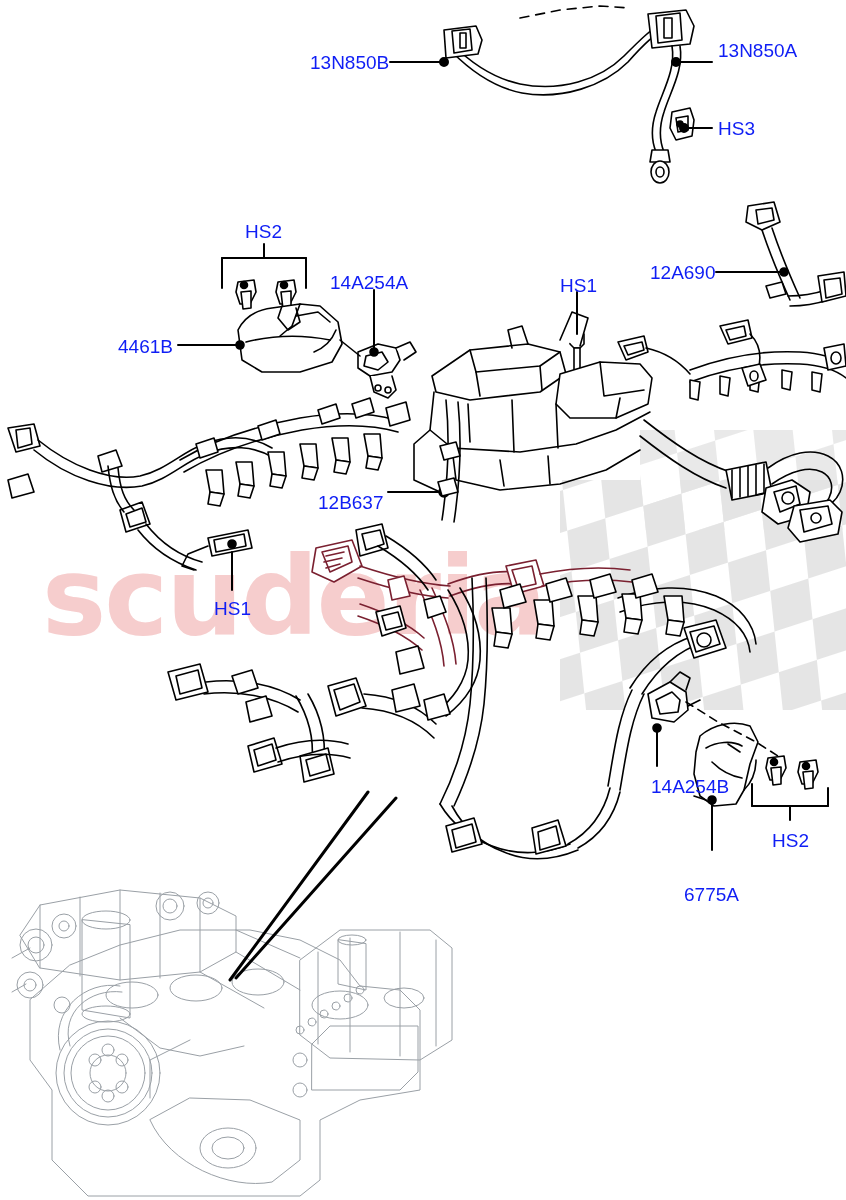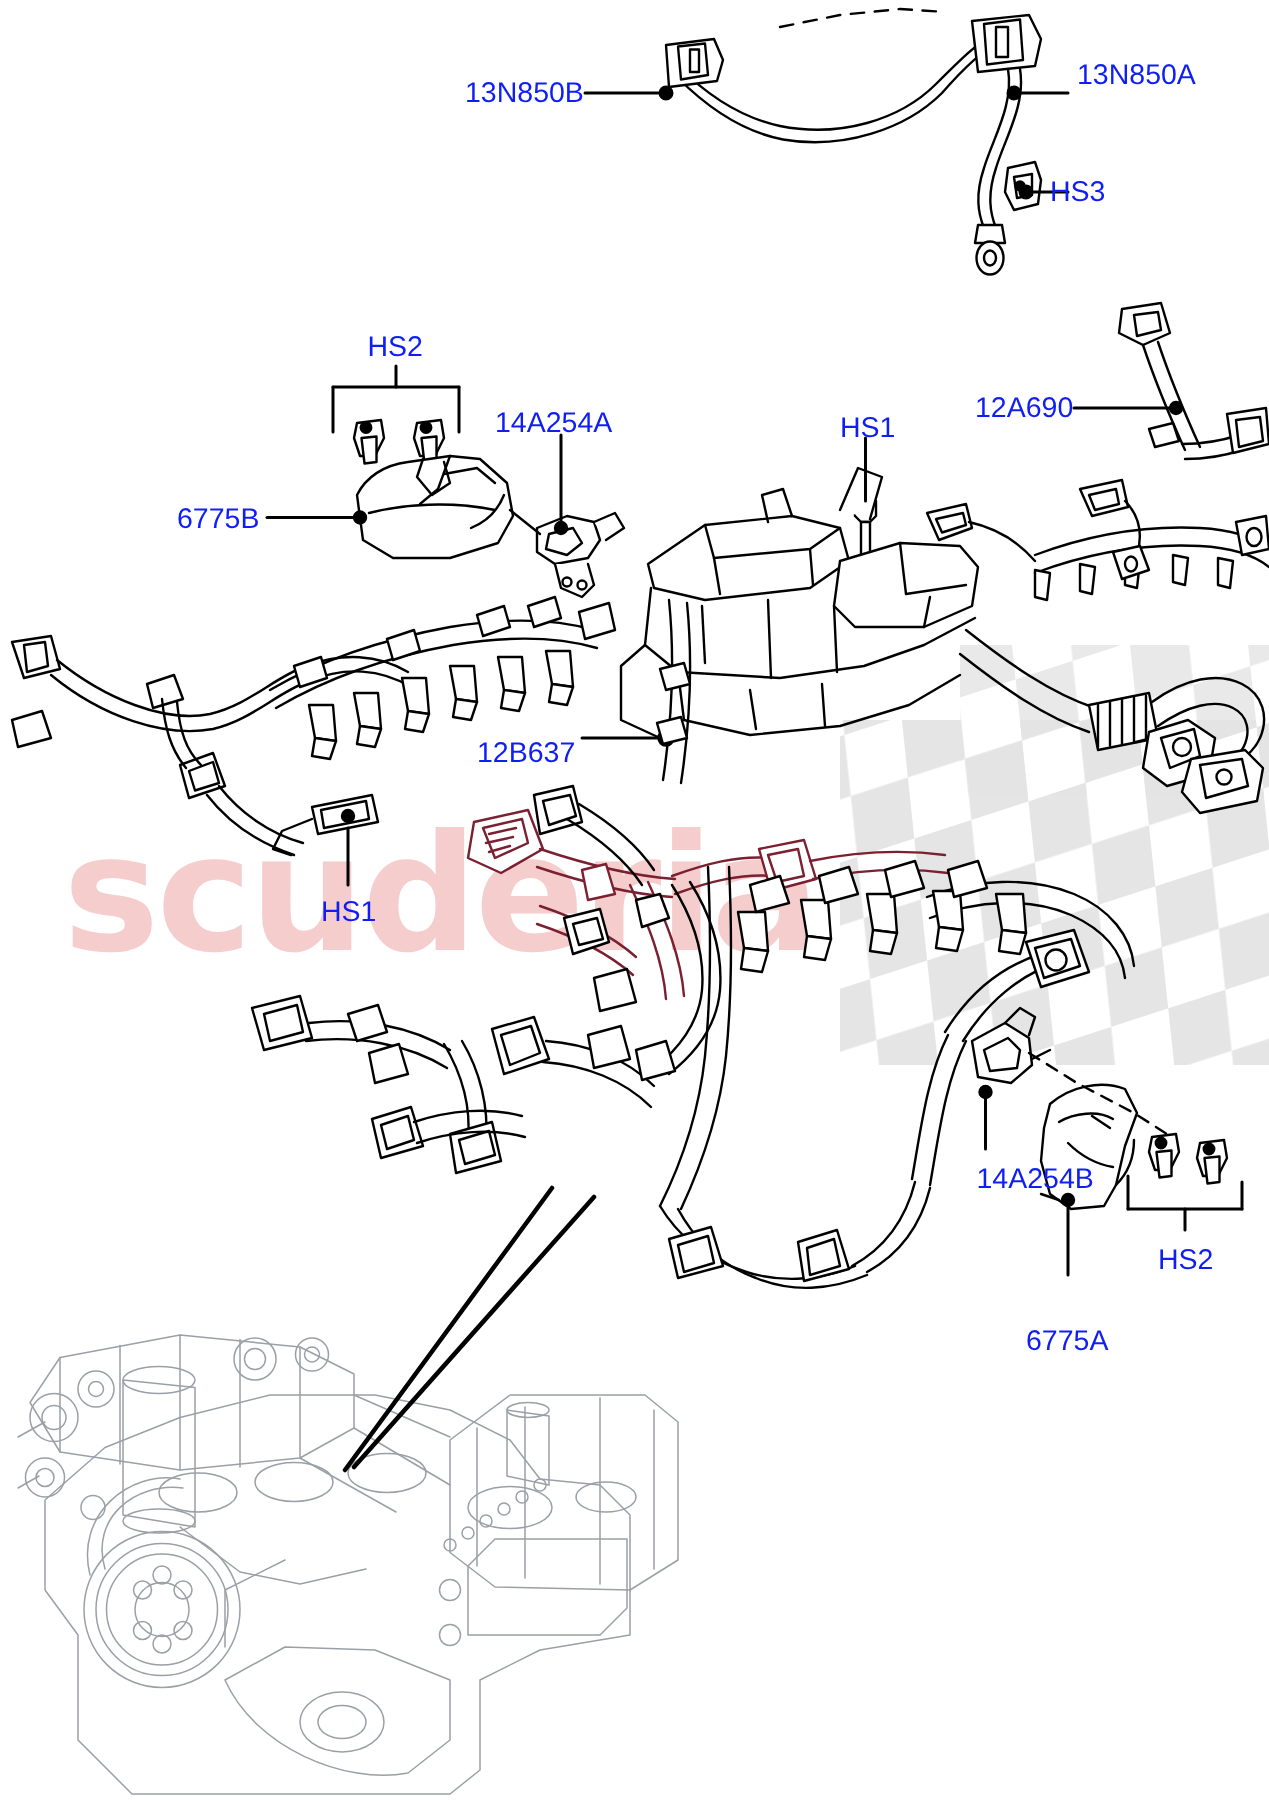--- a/index.html
+++ b/index.html
@@ -497,24 +497,24 @@
     </g>
 
     <g stroke="#000" stroke-width="3" fill="none" stroke-linecap="round">
       <path d="M396 798 L236 978"></path>
       <path d="M368 792 L230 980"></path>
     </g>
   </svg>
 
   <div class="lbl" style="left:310px;top:52px;">13N850B</div>
   <div class="lbl" style="left:718px;top:40px;">13N850A</div>
-  <div class="lbl" style="left:700px;top:118px;">HS3</div>
+  <div class="lbl" style="left:718px;top:118px;">HS3</div>
   <div class="lbl" style="left:245px;top:221px;">HS2</div>
   <div class="lbl" style="left:330px;top:272px;">14A254A</div>
-  <div class="lbl" style="left:118px;top:336px;">6775B</div>
+  <div class="lbl" style="left:118px;top:336px;">4461B</div>
   <div class="lbl" style="left:560px;top:275px;">HS1</div>
   <div class="lbl" style="left:650px;top:262px;">12A690</div>
   <div class="lbl" style="left:318px;top:492px;">12B637</div>
   <div class="lbl" style="left:214px;top:598px;">HS1</div>
   <div class="lbl" style="left:651px;top:776px;">14A254B</div>
   <div class="lbl" style="left:684px;top:884px;">6775A</div>
   <div class="lbl" style="left:772px;top:830px;">HS2</div>
 
 </div>
 

